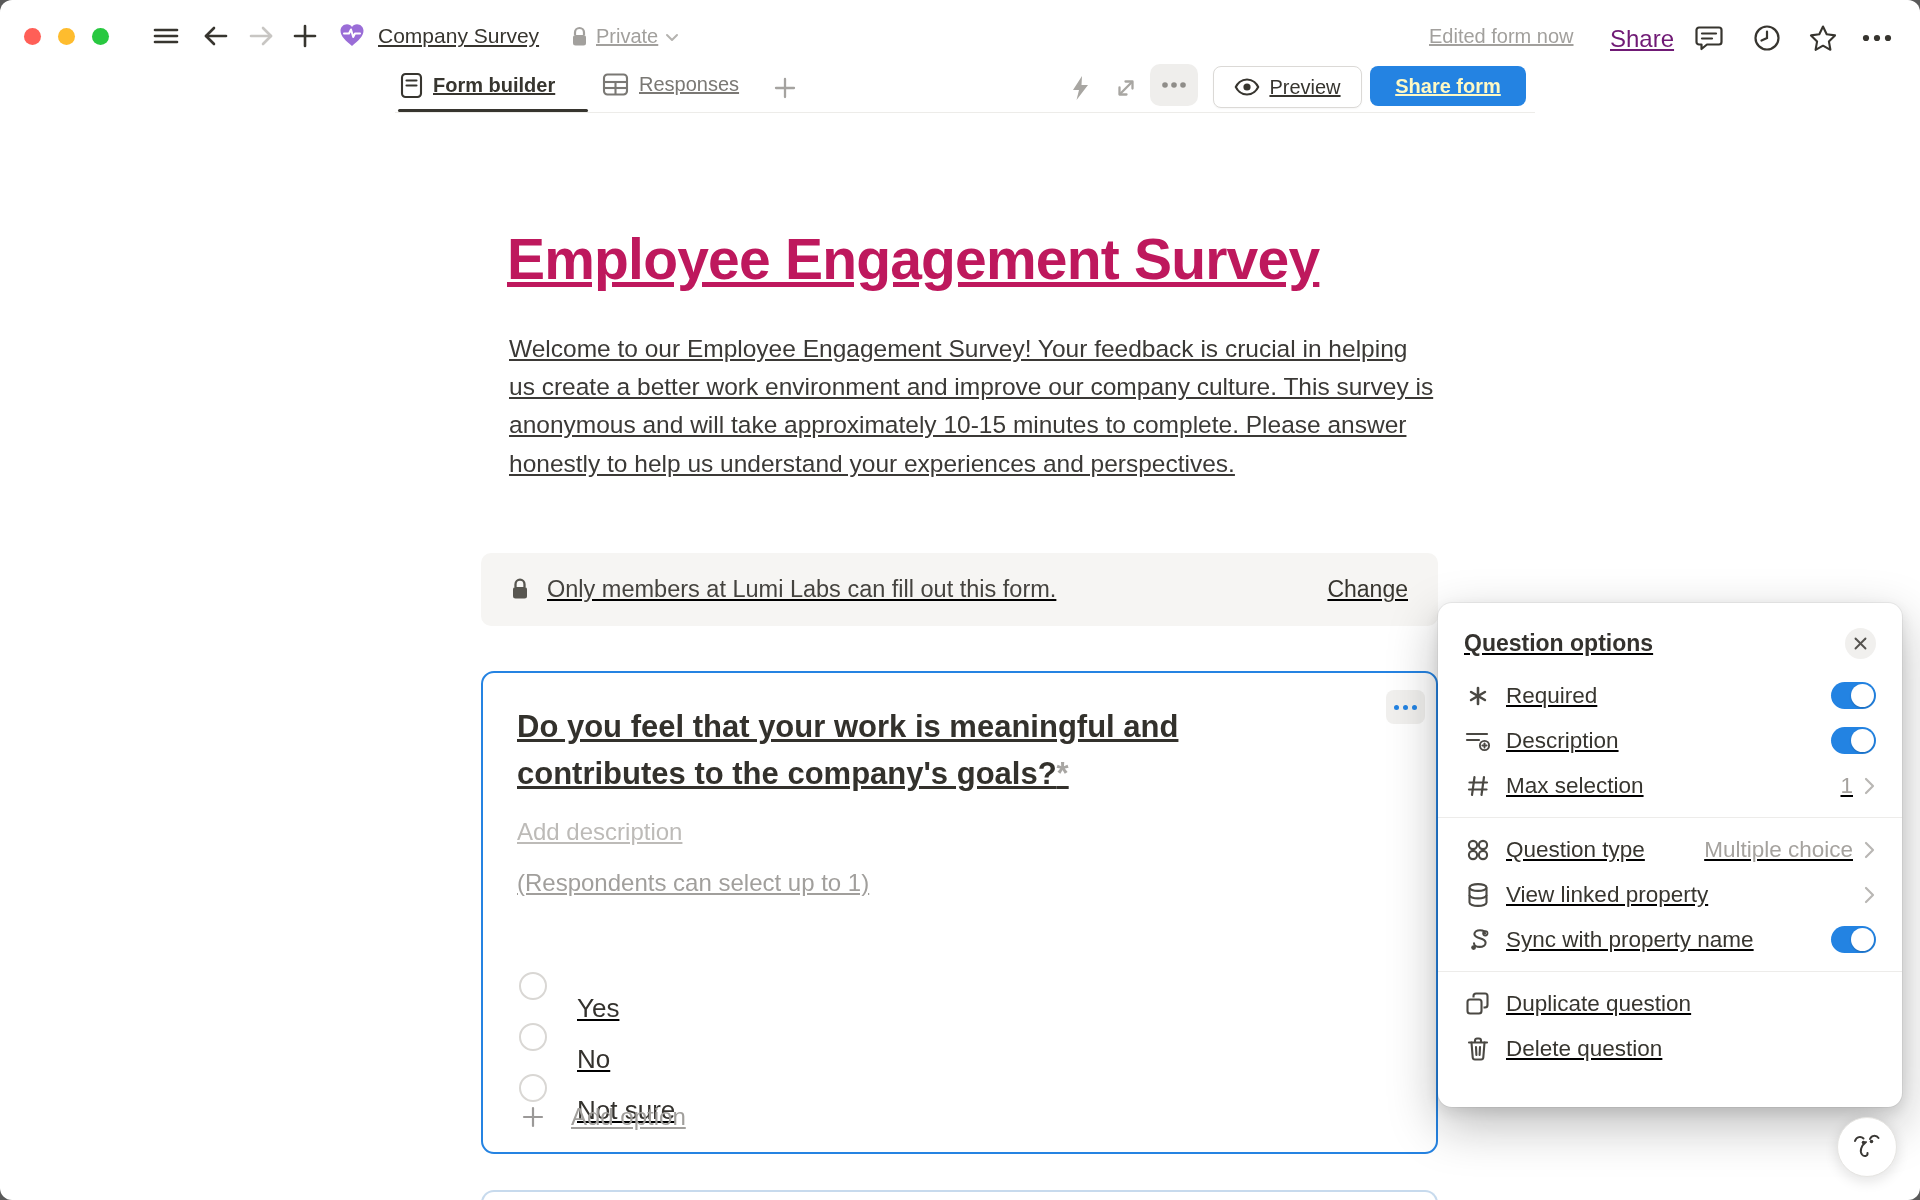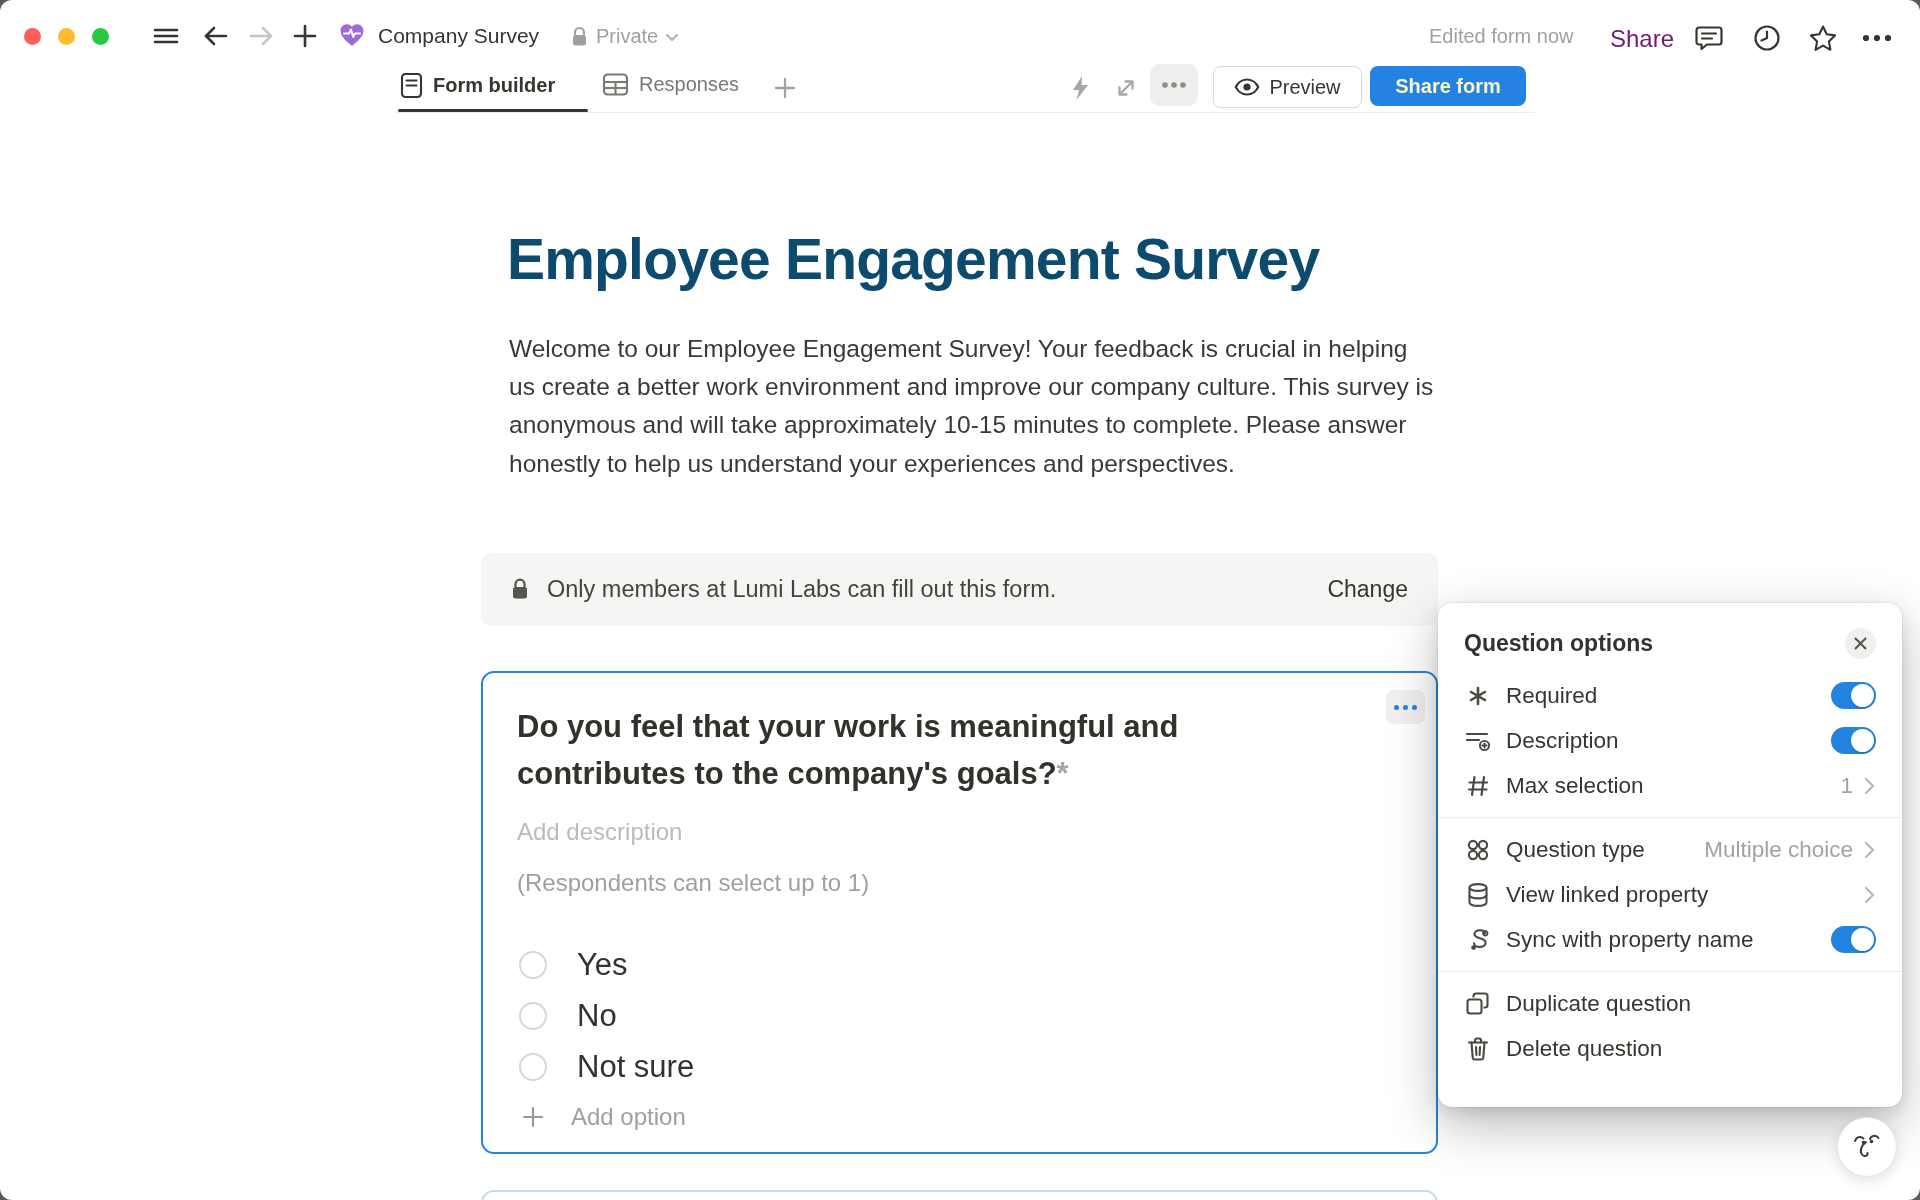--- a/index.html
+++ b/index.html
@@ -3,21 +3,21 @@
 <meta charset="utf-8">
 <style>
   html,body{margin:0;padding:0;}
   body{
     width:1920px;height:1200px;background:#5a5a5a;
     font-family:"Liberation Sans", sans-serif;
     -webkit-font-smoothing:antialiased;
     overflow:hidden;position:relative;
   }
   .window{position:absolute;inset:0;background:#ffffff;border-radius:12px;overflow:hidden;}
-  .abs{position:absolute;}
+  .abs{position:absolute;text-decoration:underline;}
 
   
   .traffic{width:17px;height:17px;border-radius:50%;top:28px;}
   .t-red{left:24px;background:#FF5F57;}
   .t-yellow{left:58px;background:#FEBC2E;}
   .t-green{left:92px;background:#28C840;}
   .ticon{display:flex;align-items:center;justify-content:center;color:#37352F;cursor:pointer;}
   .ticon.dim{color:#C8C6C3;}
   .ticon.gray{color:#8F8D89;}
   .doc-title{top:24px;font-size:21px;color:#37352F;font-weight:500;}
@@ -30,37 +30,37 @@
   .tab{display:flex;align-items:center;gap:10px;font-size:20px;cursor:pointer;}
   .tab.active{color:#37352F;font-weight:600;}
   .tab.inactive{color:#7A7874;}
   .tab-underline{left:398px;top:109px;width:190px;height:3px;background:#37352F;border-radius:2px;}
   .pill-btn{height:40px;border-radius:8px;display:flex;align-items:center;justify-content:center;cursor:pointer;}
   .ellipsis-btn{left:1150px;top:64px;width:48px;height:42px;background:#EFEEEC;border-radius:10px;}
   .preview-btn{left:1213px;top:66px;width:147px;background:#fff;border:1px solid #DBD9D6;box-shadow:0 1px 2px rgba(15,15,15,.04);gap:9px;font-size:20px;color:#37352F;font-weight:500;text-align:right;}
   .shareform-btn{left:1370px;top:66px;width:156px;background:#2483E2;color:#fef9c3;font-size:20px;font-weight:600;}
 
   
-  .page-title{left:507px;top:226px;font-size:57px;font-weight:700;letter-spacing:-.8px;color:#0c4a6e;}
+  .page-title{left:507px;top:226px;font-size:57px;font-weight:700;letter-spacing:-.8px;color:#be185d;}
   .page-desc{left:509px;top:330px;width:930px;font-size:24.5px;line-height:38.2px;color:#3B3936;}
   .banner{left:481px;top:553px;width:957px;height:73px;background:#F6F5F3;border-radius:10px;display:flex;align-items:center;padding:0 30px;box-sizing:border-box;gap:18px;}
   .banner-text{font-size:23.5px;color:#45433F;flex:1;}
   .banner-action{font-size:23px;color:#37352F;cursor:pointer;}
 
   
   .qcard{left:481px;top:671px;width:957px;height:483px;background:#fff;border:2px solid #2583E2;border-radius:13px;box-sizing:border-box;z-index:5;}
   .q-title{left:34px;top:30px;width:810px;font-size:31px;line-height:47px;font-weight:700;color:#33312C;}
   .q-star{color:#A8A6A3;font-weight:700;}
   .q-more{left:903px;top:17px;width:39px;height:34px;background:#F1F0EE;border-radius:8px;display:flex;align-items:center;justify-content:center;gap:4px;cursor:pointer;}
   .q-more i{width:5px;height:5px;border-radius:50%;background:#2383E2;display:block;}
   .q-adddesc{left:34px;top:145px;font-size:24px;color:#BDBBB8;cursor:text;}
   .q-hint{left:34px;top:196px;font-size:24px;color:#A19F9C;}
   .opt-row{left:36px;display:flex;align-items:center;gap:30px;cursor:pointer;}
   .radio{width:28px;height:28px;border-radius:50%;border:2px solid #D9D7D4;box-sizing:border-box;background:#fff;}
-  .opt-label{font-size:31px;color:#34322E;}
+  .opt-label{font-size:26px;color:#34322E;margin-top:46px;}
   .addopt{left:38px;display:flex;align-items:center;gap:26px;cursor:pointer;color:#A19F9C;}
   .addopt-label{font-size:24px;}
 
   .next-card{left:481px;top:1190px;width:957px;height:16px;background:#fff;border:2px solid #C7DAED;border-bottom:none;border-radius:13px 13px 0 0;box-sizing:border-box;}
 
   
   .popup{left:1438px;top:603px;width:464px;height:504px;background:#fff;border-radius:14px;z-index:50;
          box-shadow:0 0 0 1px rgba(15,15,15,.05), 0 5px 14px rgba(15,15,15,.09), 0 18px 50px rgba(15,15,15,.28);
          padding:0 26px;box-sizing:border-box;}
   .pop-header{margin-top:24px;height:32px;display:flex;align-items:center;}

